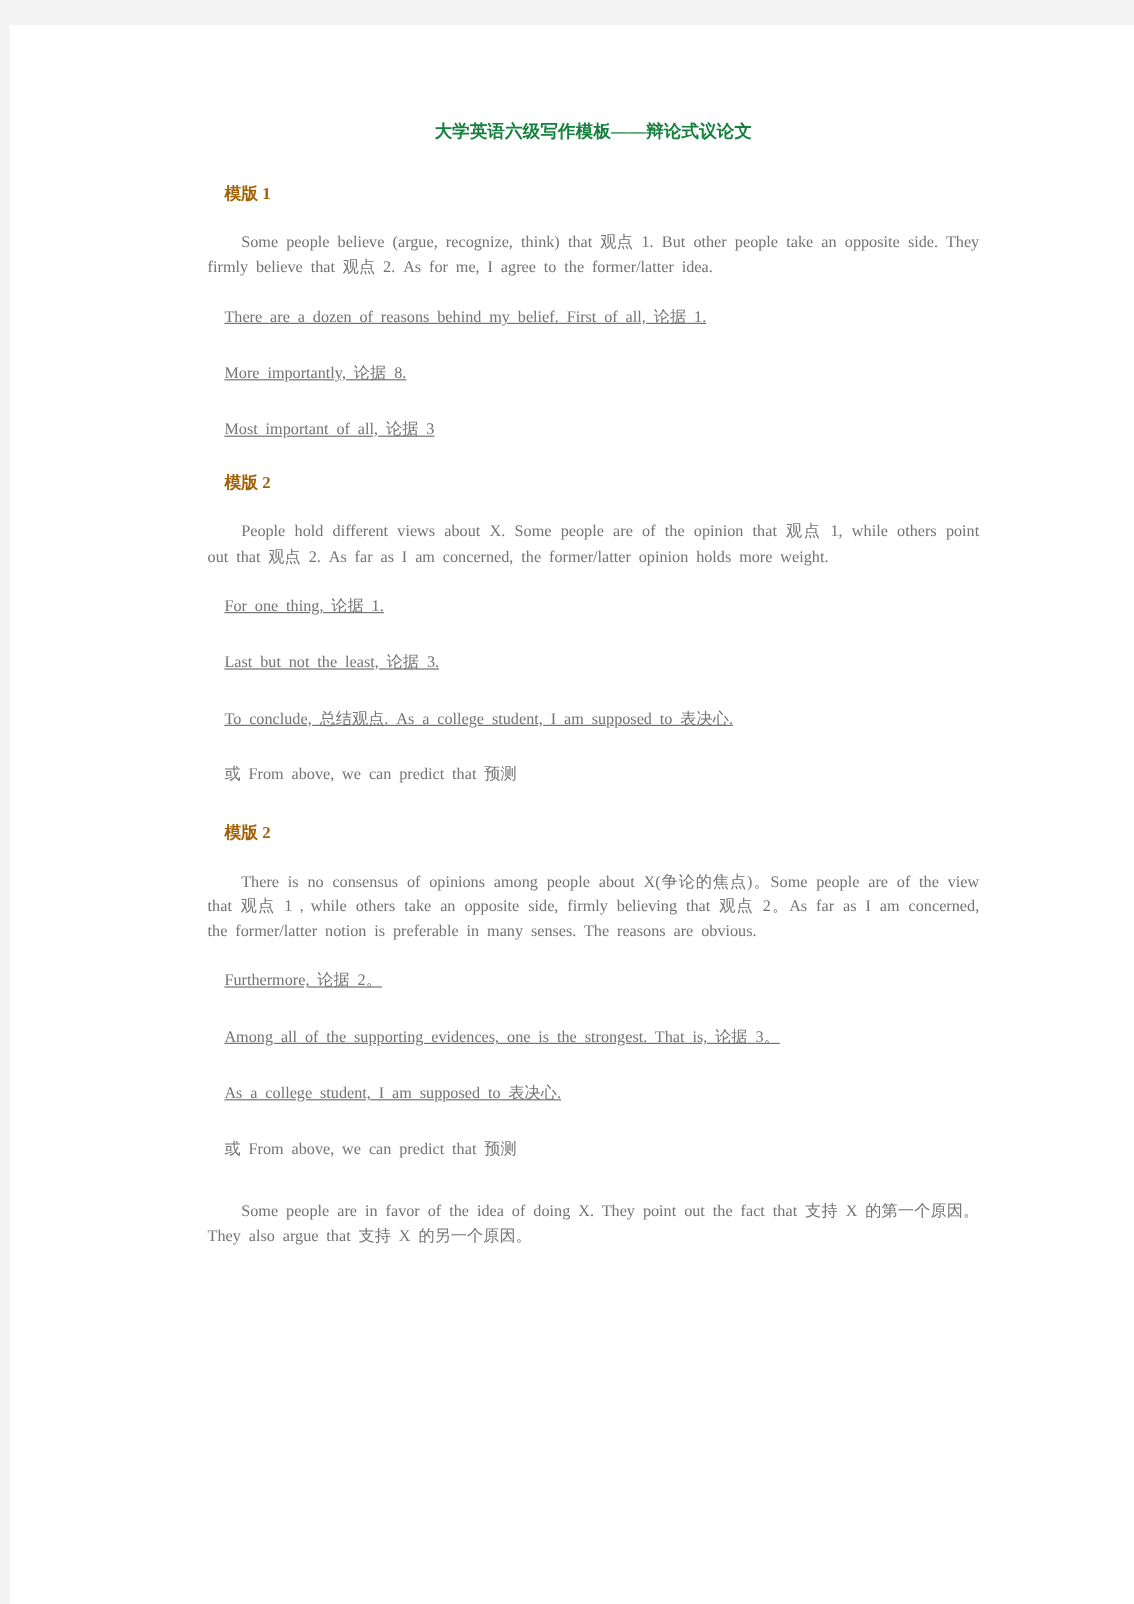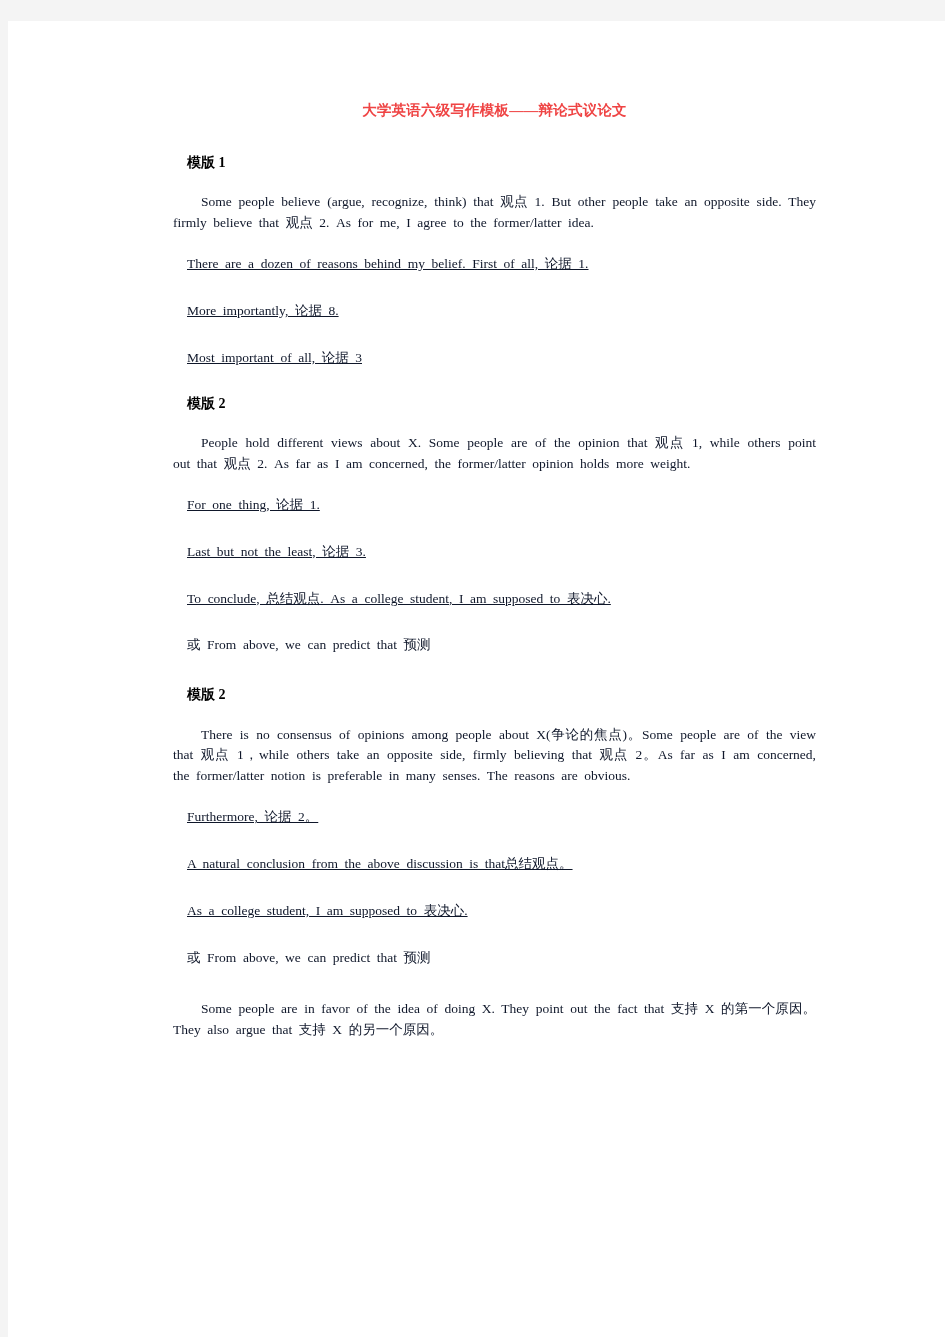--- a/index.html
+++ b/index.html
@@ -28,38 +28,38 @@
     position: absolute;
     left: 165px;
     top: 80px;
     width: 643px;
   }
 
   .doc-title {
     text-align: center;
     font-weight: bold;
     font-size: 14.5px;
-    color: #ef4444;
+    color: #15803d;
     letter-spacing: 0.2px;
     margin: 0 0 34px 0;
     line-height: 1.3;
   }
 
   .section-heading {
     font-weight: bold;
     font-size: 14px;
-    color: #000000;
+    color: #a16207;
     margin: 0 0 20px 0;
     padding-left: 14px;
     line-height: 1.3;
   }
 
   .para {
     font-size: 13.5px;
-    color: #0f172a;
+    color: #737373;
     margin: 0 0 20px 0;
     line-height: 1.55;
     text-align: justify;
     white-space: pre-wrap;
   }
 
   
   .para.indent {
     text-indent: 28px;
   }
@@ -115,22 +115,22 @@
 
     <p class="para single spaced gap-xl">或 From above, we can predict that 预测</p>
 
     <h2 class="section-heading">模版 2</h2>
 
     <p class="para indent spaced">There is no consensus of opinions among people about X(争论的焦点)。Some people are of the view that 观点 1，while others take an opposite side, firmly believing that 观点 2。As far as I am concerned, the former/latter notion is preferable in many senses. The reasons are obvious.</p>
 
 
     <p class="para single spaced gap-lg">Furthermore, 论据 2。</p>
 
+    <p class="para single spaced gap-lg">Among all of the supporting evidences, one is the strongest. That is, 论据 3。</p>
 
-    <p class="para single spaced gap-lg">A natural conclusion from the above discussion is that总结观点。</p>
 
     <p class="para single spaced gap-lg">As a college student, I am supposed to 表决心.</p>
 
     <p class="para single spaced gap-xl">或 From above, we can predict that 预测</p>
 
     <p class="para indent spaced">Some people are in favor of the idea of doing X. They point out the fact that 支持 X 的第一个原因。They also argue that 支持 X 的另一个原因。</p>
 
   </div>
 </div>
 

